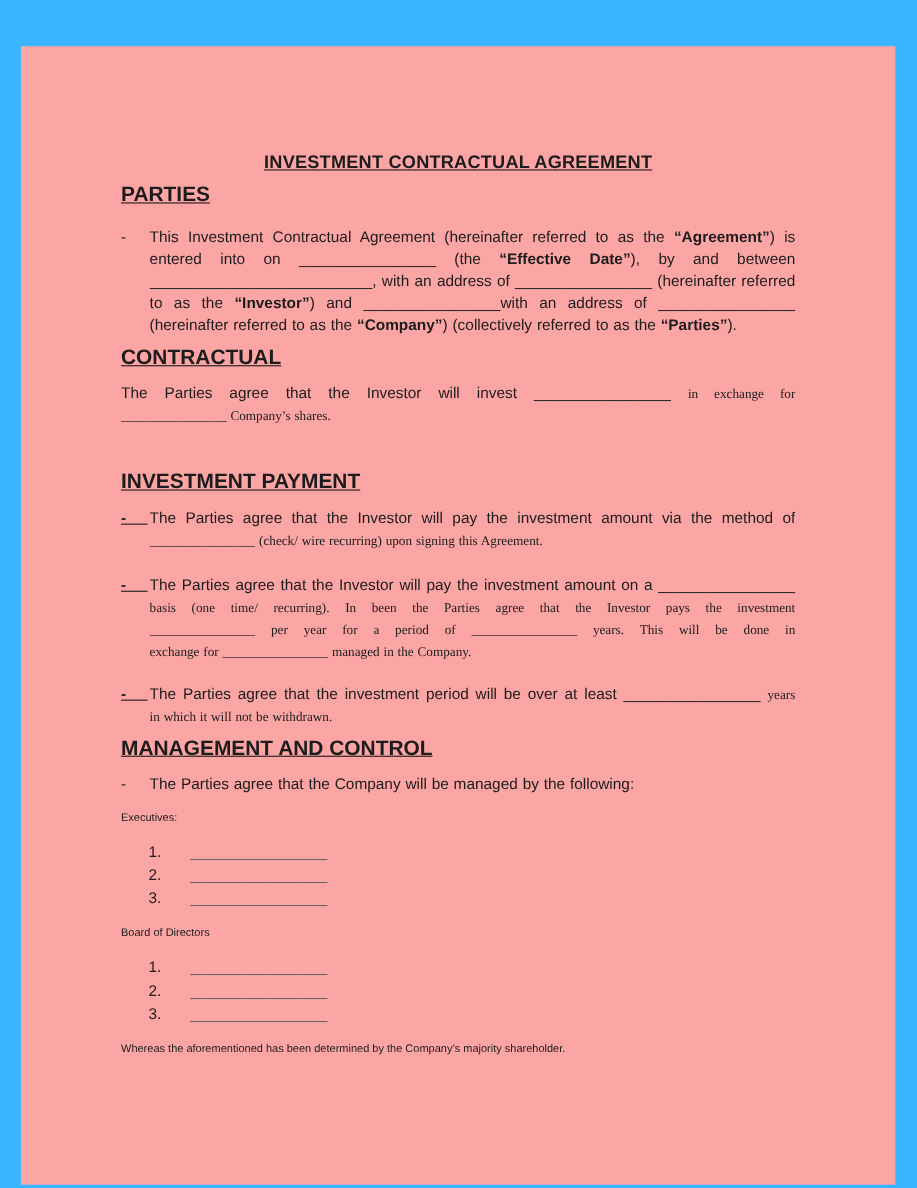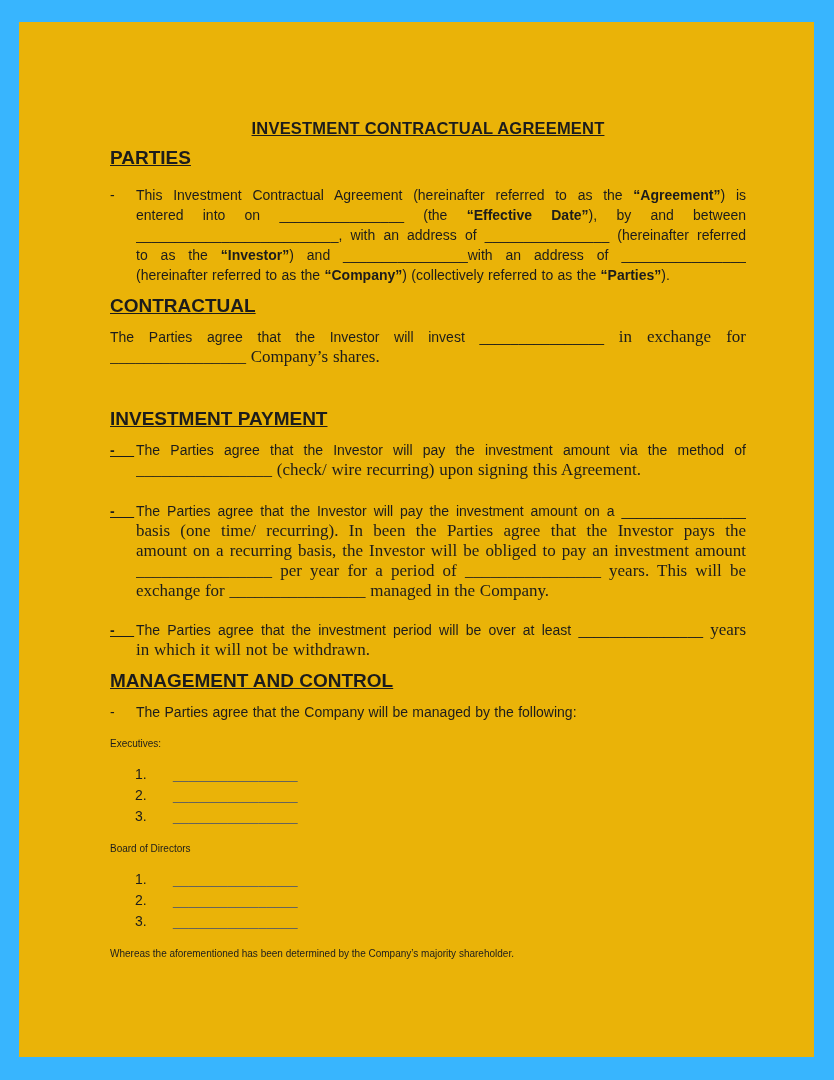--- a/index.html
+++ b/index.html
@@ -5,23 +5,24 @@
   :root { --accent: #38b5fe; --ink: #1c1c1c; }
   * { box-sizing: border-box; }
   body { margin: 0; width: 834px; height: 1080px; font-family: "Liberation Sans", sans-serif; color: var(--ink); }
   .frame {
     width: 834px; height: 1080px;
     background: var(--accent);
     padding: 22px 20px 23px 19px;
   }
   .page {
     width: 100%; height: 100%;
-    background: #eab308;
-    padding: 96px 68px 0 91px;
+    background: #fca5a5;
+    padding: 96px 91px 0 91px;
     overflow: hidden;
+    margin-top: 20px;
   }
   .title {
     text-align: center;
     font-weight: 700;
     font-size: 16.5px;
     text-decoration: underline;
     line-height: 20px;
     letter-spacing: 0.2px;
   }
   .heading {
@@ -31,21 +32,21 @@
     line-height: 20px;
   }
   .para { position: relative; font-size: 14px; }
   .para.hang { padding-left: 26px; }
   .dash { position: absolute; left: 0; top: 0; line-height: 20px; }
   .dash.u { font-weight: 700; text-decoration: underline; }
   .line { line-height: 20px; height: 20px; overflow: hidden; word-spacing: 0.5px; }
   .line.just { text-align: justify; }
   .line.just::after { content: ""; display: inline-block; width: 100%; height: 0; }
   .line .b { font-weight: 700; }
-  .line .sf { font-family: "Liberation Serif", serif; font-size: 17px; }
+  .line .sf { font-family: "Liberation Serif", serif; font-size: 12px; }
   .label { font-size: 10px; line-height: 20px; }
   .numlist { margin-left: 25px; font-size: 14px; }
   .numlist .line { line-height: 21px; height: 21px; }
   .numlist .line span:first-child { display: inline-block; width: 38px; }
   .numlist .line span:nth-child(2) { color: #606060; }
   .mt10 { margin-top: 10px; } .mt11 { margin-top: 11px; } .mt12 { margin-top: 12px; }
   .mt17 { margin-top: 17px; } .mt19 { margin-top: 19px; } .mt21 { margin-top: 21px; }
   .mt42 { margin-top: 42px; }
 </style>
 </head>
@@ -82,21 +83,20 @@
       <div>
           <div class="line just"><span>The Parties agree that the Investor will pay the investment amount via the method of</span></div>
           <div class="line"><span class="sf">________________ (check/ wire recurring) upon signing this Agreement.</span></div>
         </div>
     </div>
     <div class="para hang mt21">
       <span class="dash u">-&nbsp;&nbsp;&nbsp;&nbsp;&nbsp;</span>
       <div>
           <div class="line just"><span>The Parties agree that the Investor will pay the investment amount on a ________________</span></div>
           <div class="line just"><span class="sf">basis (one time/ recurring). In been the Parties agree that the Investor pays the investment</span></div>
-          <div class="line just"><span class="sf">amount on a recurring basis, the Investor will be obliged to pay an investment amount of</span></div>
           <div class="line just"><span class="sf">________________ per year for a period of ________________ years. This will be done in</span></div>
           <div class="line"><span class="sf">exchange for ________________ managed in the Company.</span></div>
         </div>
     </div>
     <div class="para hang mt19">
       <span class="dash u">-&nbsp;&nbsp;&nbsp;&nbsp;&nbsp;</span>
       <div>
           <div class="line just"><span>The Parties agree that the investment period will be over at least ________________ </span><span class="sf">years</span></div>
           <div class="line"><span class="sf">in which it will not be withdrawn.</span></div>
         </div>

